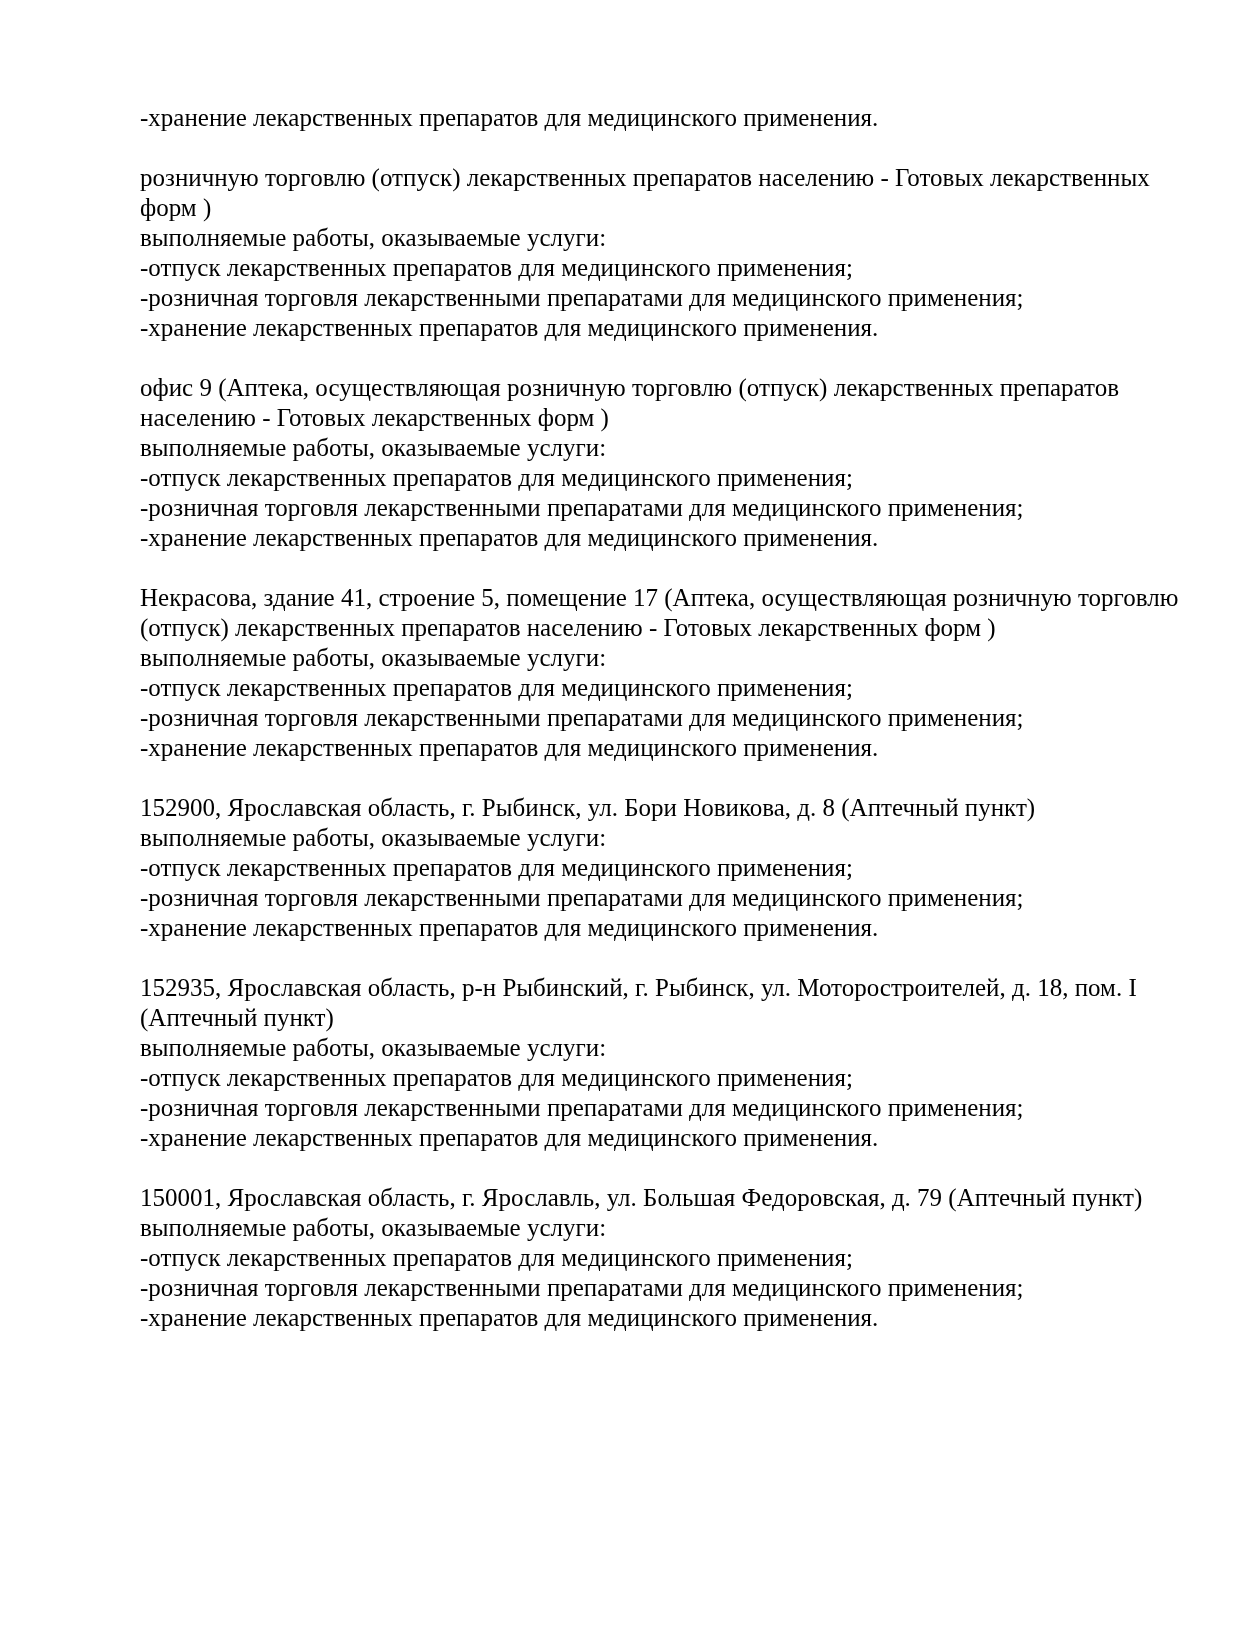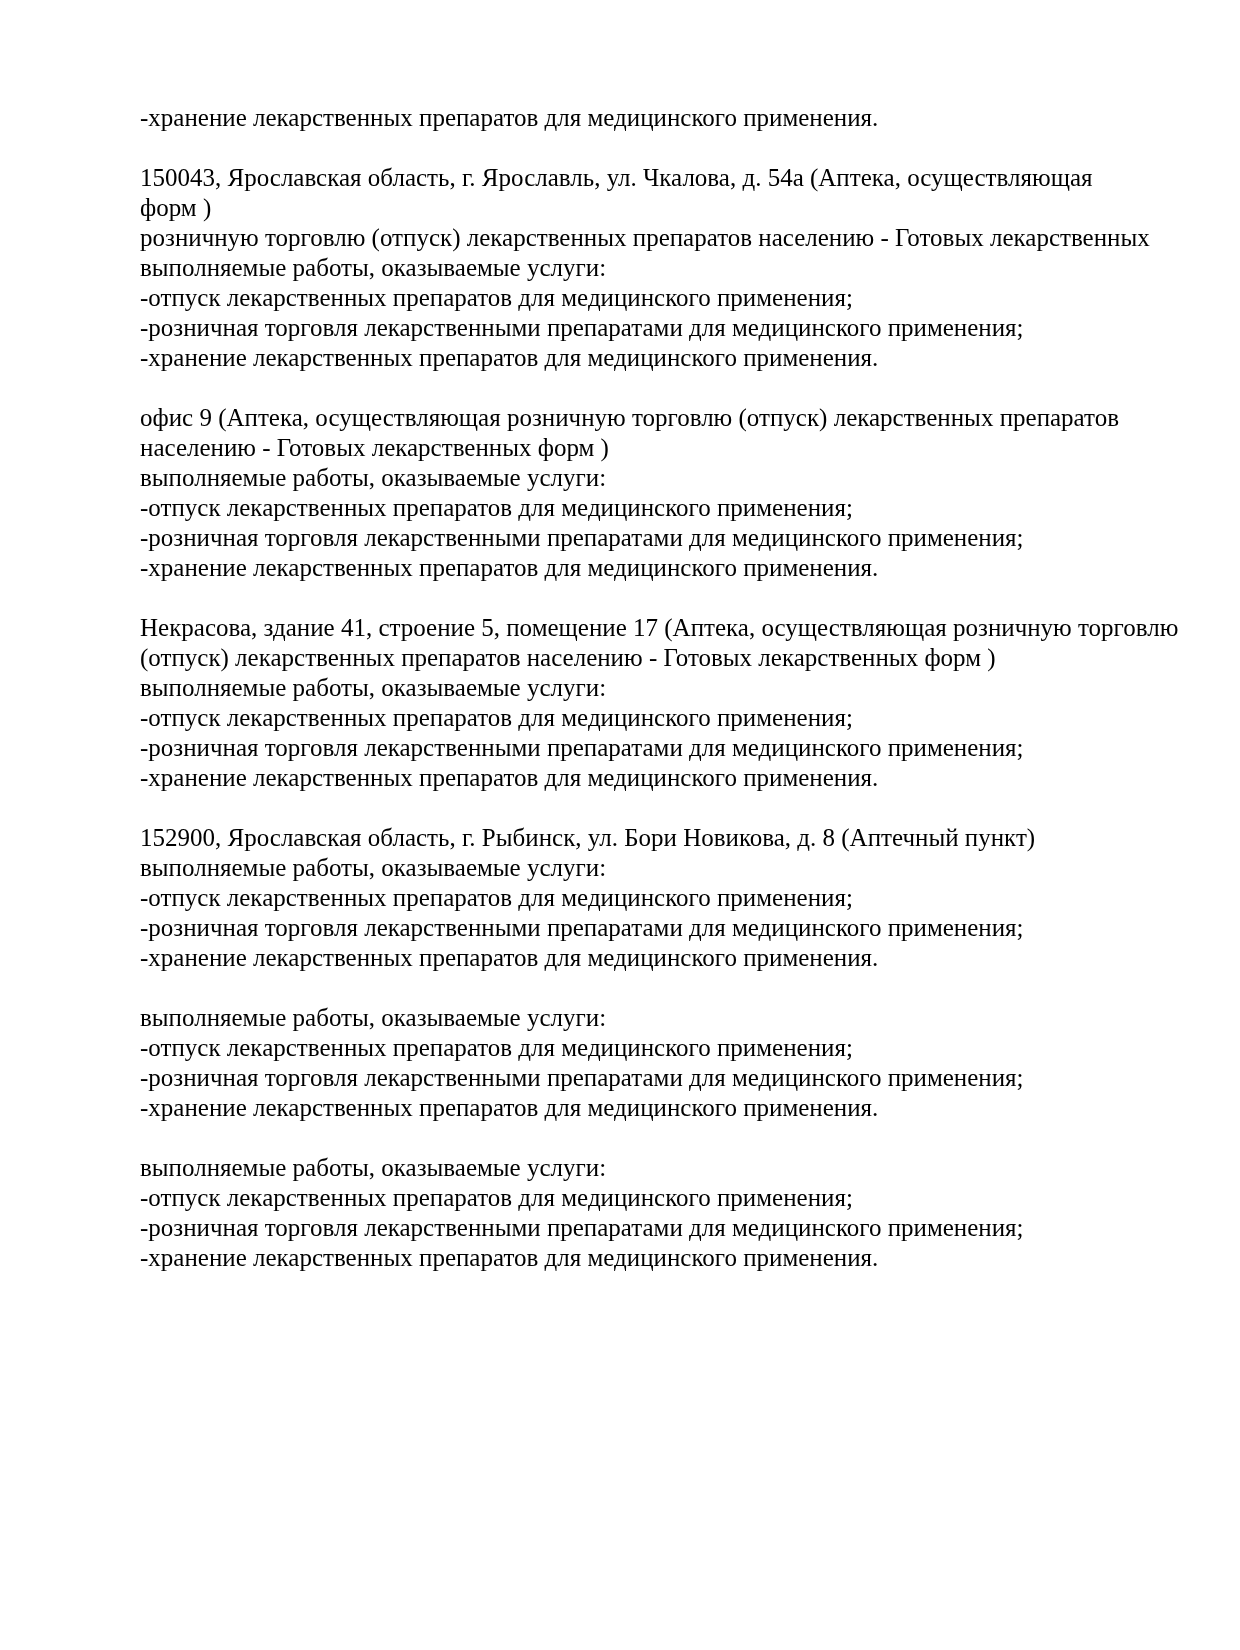--- a/index.html
+++ b/index.html
@@ -39,23 +39,22 @@
   }
 </style>
 </head>
 <body>
 
 <div class="doc">
   <div class="line continuation">-хранение лекарственных препаратов для медицинского применения.</div>
   <div id="entries">
   <section class="entry">
     <div>
-          <div class="line">150043, Ярославская область, г. Ярославль, ул. Чкалова, д. 54а (Аптека, осуществляющая</div>
+          <div class="line">розничную торговлю (отпуск) лекарственных препаратов населению - Готовых лекарственных</div>
           <div class="line">форм )</div>
-          <div class="line">розничную торговлю (отпуск) лекарственных препаратов населению - Готовых лекарственных</div>
         </div>
     <div class="line">выполняемые работы, оказываемые услуги:</div>
     <div>
           <div class="line">-отпуск лекарственных препаратов для медицинского применения;</div>
           <div class="line">-розничная торговля лекарственными препаратами для медицинского применения;</div>
           <div class="line">-хранение лекарственных препаратов для медицинского применения.</div>
         </div>
   </section>
 
   <section class="entry">
@@ -90,29 +89,36 @@
         </div>
     <div class="line">выполняемые работы, оказываемые услуги:</div>
     <div>
           <div class="line">-отпуск лекарственных препаратов для медицинского применения;</div>
           <div class="line">-розничная торговля лекарственными препаратами для медицинского применения;</div>
           <div class="line">-хранение лекарственных препаратов для медицинского применения.</div>
         </div>
   </section>
 
   <section class="entry">
+    <div>
+          <div class="line">152935, Ярославская область, р-н Рыбинский, г. Рыбинск, ул. Моторостроителей, д. 18, пом. I</div>
+          <div class="line">(Аптечный пункт)</div>
+        </div>
     <div class="line">выполняемые работы, оказываемые услуги:</div>
     <div>
           <div class="line">-отпуск лекарственных препаратов для медицинского применения;</div>
           <div class="line">-розничная торговля лекарственными препаратами для медицинского применения;</div>
           <div class="line">-хранение лекарственных препаратов для медицинского применения.</div>
         </div>
   </section>
 
   <section class="entry">
+    <div>
+          <div class="line">150001, Ярославская область, г. Ярославль, ул. Большая Федоровская, д. 79 (Аптечный пункт)</div>
+        </div>
     <div class="line">выполняемые работы, оказываемые услуги:</div>
     <div>
           <div class="line">-отпуск лекарственных препаратов для медицинского применения;</div>
           <div class="line">-розничная торговля лекарственными препаратами для медицинского применения;</div>
           <div class="line">-хранение лекарственных препаратов для медицинского применения.</div>
         </div>
   </section>
 </div>
 </div>
 

